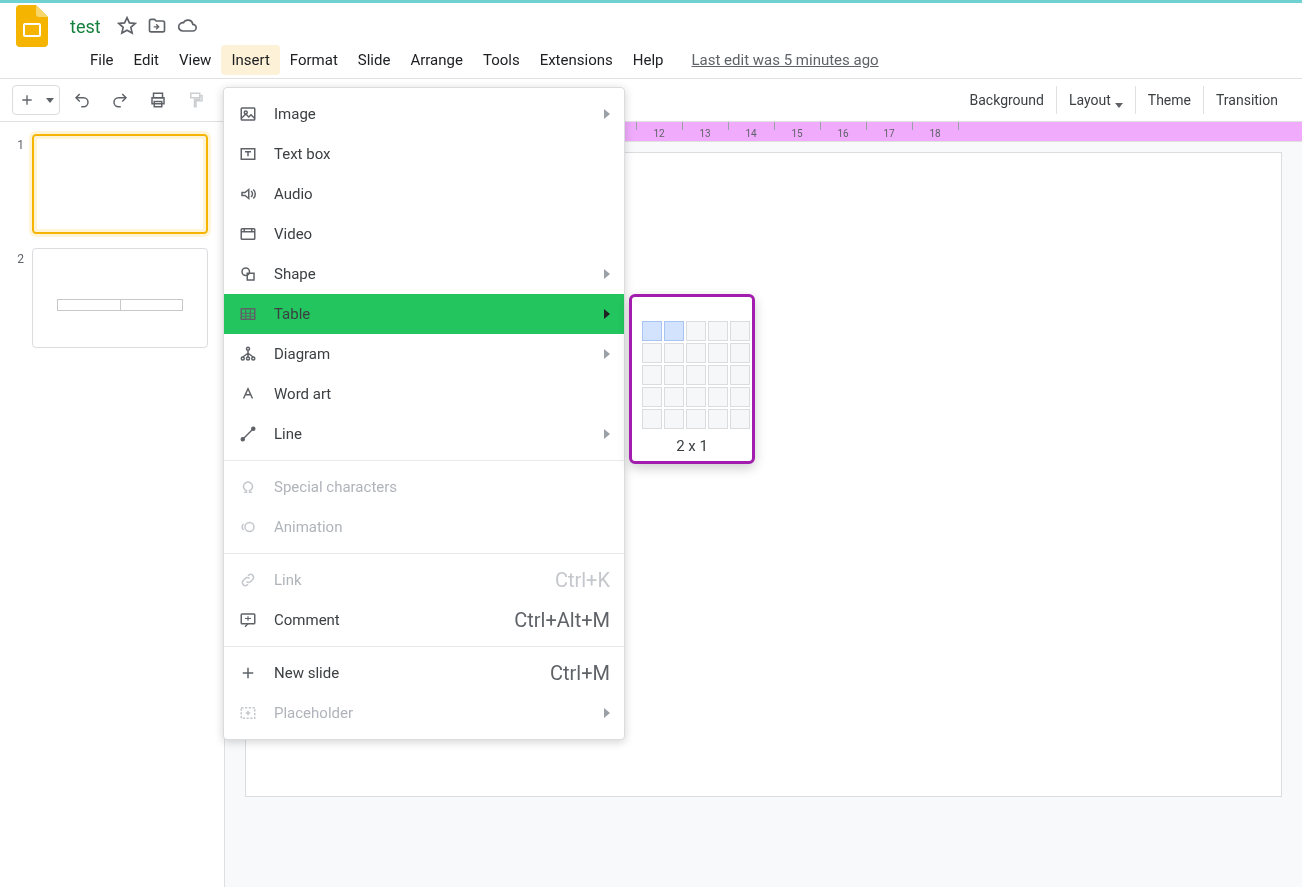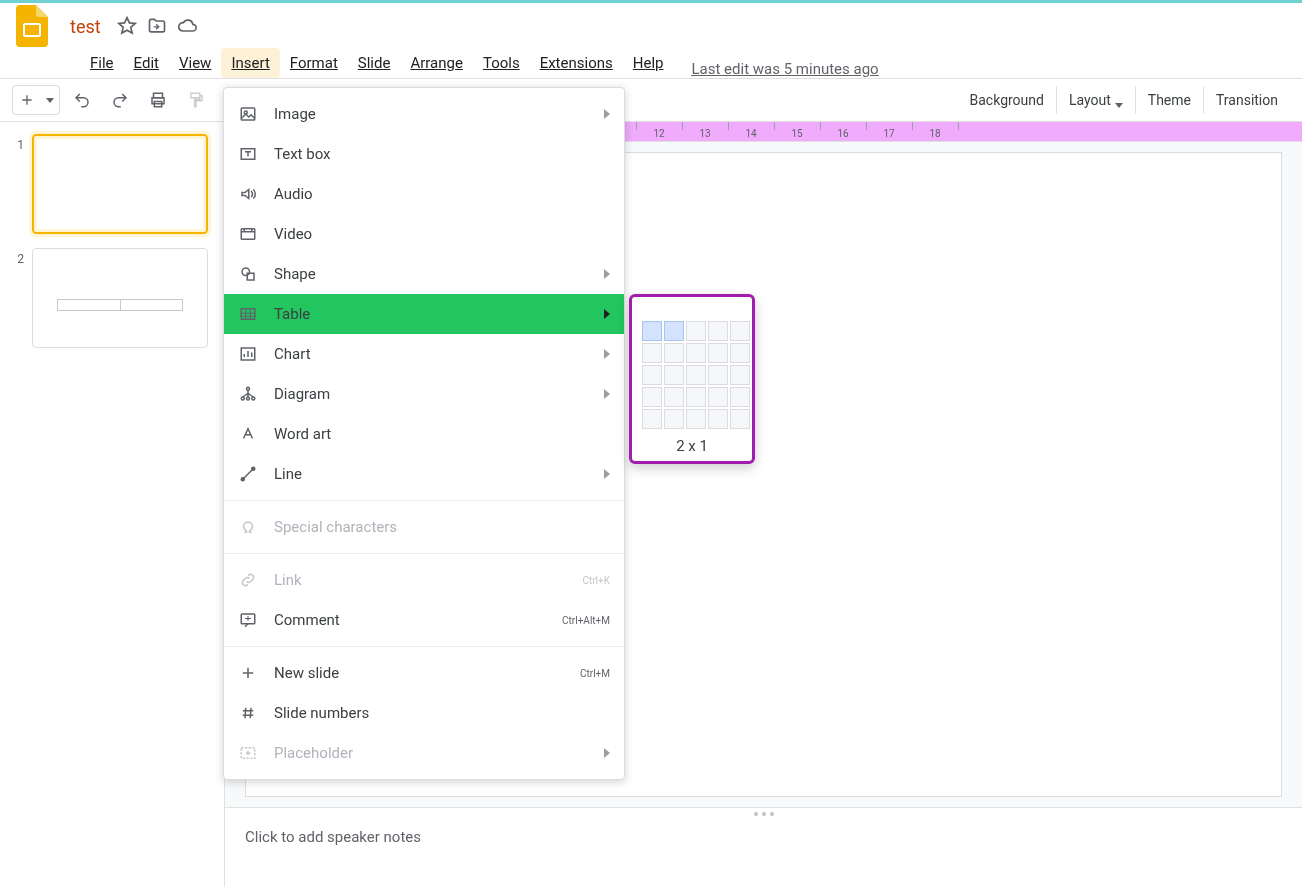--- a/index.html
+++ b/index.html
@@ -26,36 +26,35 @@
     height: 50px;
     display: flex;
     align-items: center;
     justify-content: center;
     margin-right: 12px;
   }
   .logo svg { display:block; }
   .title-group { display: flex; align-items: center; gap: 10px; }
   .doc-title {
     font-size: 18px;
-    color: #c2410c;
+    color: #15803d;
     padding: 2px 6px;
   }
   .title-icon {
     width: 20px; height: 20px;
     color: #5f6368; fill:#5f6368;
     display:flex;align-items:center;justify-content:center;
   }
   .menubar {
     display: flex;
-    align-items: flex-end;
+    align-items: center;
     padding: 0 12px 0 80px;
     height: 36px;
     gap: 0;
     margin-top:-1px;
-    text-decoration:underline;
   }
   .menu-item {
     padding: 6px 10px;
     font-size: 15px;
     color: #202124;
     cursor: pointer;
     border-radius: 4px;
   }
   .menu-item.active {
     background: #fdf1d7;
@@ -177,21 +176,21 @@
     padding: 0 14px;
     color:#3c4043;
     gap:16px;
     position:relative;
   }
   .dd-item.disabled { color:#b0b4ba; }
   .dd-item.hover { background:#22c55e; }
   .dd-icon { width:20px;height:20px; display:flex;align-items:center;justify-content:center; color:#5f6368;}
   .dd-item.disabled .dd-icon { color:#c4c7cc;}
   .dd-label { flex:1; }
-  .dd-short { color:#5f6368; font-size:10px; }
+  .dd-short { color:#5f6368; font-size:20px; }
   .dd-item.disabled .dd-short { color:#c4c7cc; }
   .dd-arrow {
     width:0;height:0;border-top:5px solid transparent;border-bottom:5px solid transparent;border-left:6px solid #5f6368;
     margin-left:8px;
   }
   .dd-item .dd-arrow.soft { border-left-color:#9aa0a6;}
   .dd-item.hover .dd-arrow { border-left-color:#202124;}
   .dd-sep { height:1px; background:#e8eaed; margin:6px 0;}
   
   .table-picker {
@@ -369,30 +368,20 @@
         <div class="label" style="left: 572px;">15</div>
         <div class="tick" style="left: 595px;"></div>
         <div class="label" style="left: 618px;">16</div>
         <div class="tick" style="left: 641px;"></div>
         <div class="label" style="left: 664px;">17</div>
         <div class="tick" style="left: 687px;"></div>
         <div class="label" style="left: 710px;">18</div>
         <div class="tick" style="left: 733px;"></div>
       </div>
     <div class="slide-edit"></div>
-    <div class="notes-bar">
-      <div class="notes-drag">
-        <div class="dots">
-            <div class="dot"></div>
-            <div class="dot"></div>
-            <div class="dot"></div>
-          </div>
-      </div>
-      <div class="notes-text">Click to add speaker notes</div>
-    </div>
   </div>
 </div>
 
 <div class="dropdown" id="dropdown">
     <div class="dd-item">
       <span class="dd-icon">
         <svg width="18" height="18" viewBox="0 0 24 24" fill="none" stroke="#5f6368" stroke-width="2">
           <rect x="3" y="4" width="18" height="16" rx="1"></rect>
           <circle cx="9" cy="10" r="2"></circle>
           <path d="M3 18l6-6 4 4 3-3 5 5"></path>
@@ -440,30 +429,20 @@
     </div>
     <div class="dd-item hover">
       <span class="dd-icon">
         <svg width="18" height="18" viewBox="0 0 24 24" fill="none" stroke="#5f6368" stroke-width="2">
           <rect x="3" y="5" width="18" height="14"></rect>
           <path d="M3 11h18M3 15h18M9 5v14M15 5v14" stroke-width="1.5"></path>
         </svg>
       </span>
       <span class="dd-label">Table</span>
       <span class="dd-arrow"></span>
-    </div>
-    <div class="dd-item">
-      <span class="dd-icon">
-        <svg width="18" height="18" viewBox="0 0 24 24" fill="none" stroke="#5f6368" stroke-width="2">
-          <rect x="3" y="4" width="18" height="16"></rect>
-          <path d="M7 16v-4M12 16v-8M17 16v-6"></path>
-        </svg>
-      </span>
-      <span class="dd-label">Chart</span>
-      <span class="dd-arrow soft"></span>
     </div>
     <div class="dd-item">
       <span class="dd-icon">
         <svg width="18" height="18" viewBox="0 0 24 24" fill="none" stroke="#5f6368" stroke-width="2">
           <circle cx="12" cy="5" r="2"></circle>
           <circle cx="5" cy="18" r="2"></circle>
           <circle cx="12" cy="18" r="2"></circle>
           <circle cx="19" cy="18" r="2"></circle>
           <path d="M12 7v4M12 11l-7 5M12 11l7 5M12 11v5"></path>
         </svg>
@@ -492,20 +471,29 @@
     </div>
     <div class="dd-sep"></div>
     <div class="dd-item disabled">
       <span class="dd-icon">
         <svg width="18" height="18" viewBox="0 0 24 24" fill="none" stroke="#c4c7cc" stroke-width="2">
           <path d="M7 19h3v-2a6 6 0 1 1 4 0v2h3"></path>
         </svg>
       </span>
       <span class="dd-label">Special characters</span>
     </div>
+    <div class="dd-item disabled">
+      <span class="dd-icon">
+        <svg width="18" height="18" viewBox="0 0 24 24" fill="none" stroke="#c4c7cc" stroke-width="2">
+          <circle cx="14" cy="12" r="6"></circle>
+          <path d="M6 8a6 6 0 0 0 0 8"></path>
+        </svg>
+      </span>
+      <span class="dd-label">Animation</span>
+    </div>
     <div class="dd-sep"></div>
     <div class="dd-item disabled">
       <span class="dd-icon">
         <svg width="18" height="18" viewBox="0 0 24 24" fill="none" stroke="#c4c7cc" stroke-width="2">
           <path d="M10 14a4 4 0 0 0 5.6 0l3-3a4 4 0 0 0-5.6-5.6l-1 1"></path>
           <path d="M14 10a4 4 0 0 0-5.6 0l-3 3a4 4 0 0 0 5.6 5.6l1-1"></path>
         </svg>
       </span>
       <span class="dd-label">Link</span>
       <span class="dd-short">Ctrl+K</span>
@@ -523,28 +511,20 @@
     </div>
     <div class="dd-sep"></div>
     <div class="dd-item">
       <span class="dd-icon">
         <svg width="18" height="18" viewBox="0 0 24 24" fill="none" stroke="#5f6368" stroke-width="2">
           <path d="M12 5v14M5 12h14"></path>
         </svg>
       </span>
       <span class="dd-label">New slide</span>
       <span class="dd-short">Ctrl+M</span>
-    </div>
-    <div class="dd-item">
-      <span class="dd-icon">
-        <svg width="18" height="18" viewBox="0 0 24 24" fill="none" stroke="#5f6368" stroke-width="2">
-          <path d="M5 9h14M5 15h14M9 5l-1 14M16 5l-1 14"></path>
-        </svg>
-      </span>
-      <span class="dd-label">Slide numbers</span>
     </div>
     <div class="dd-item disabled">
       <span class="dd-icon">
         <svg width="18" height="18" viewBox="0 0 24 24" fill="none" stroke="#c4c7cc" stroke-width="2">
           <rect x="3" y="5" width="18" height="14" stroke-dasharray="3 2"></rect>
           <path d="M9 12h6M12 9v6"></path>
         </svg>
       </span>
       <span class="dd-label">Placeholder</span>
       <span class="dd-arrow soft"></span>

